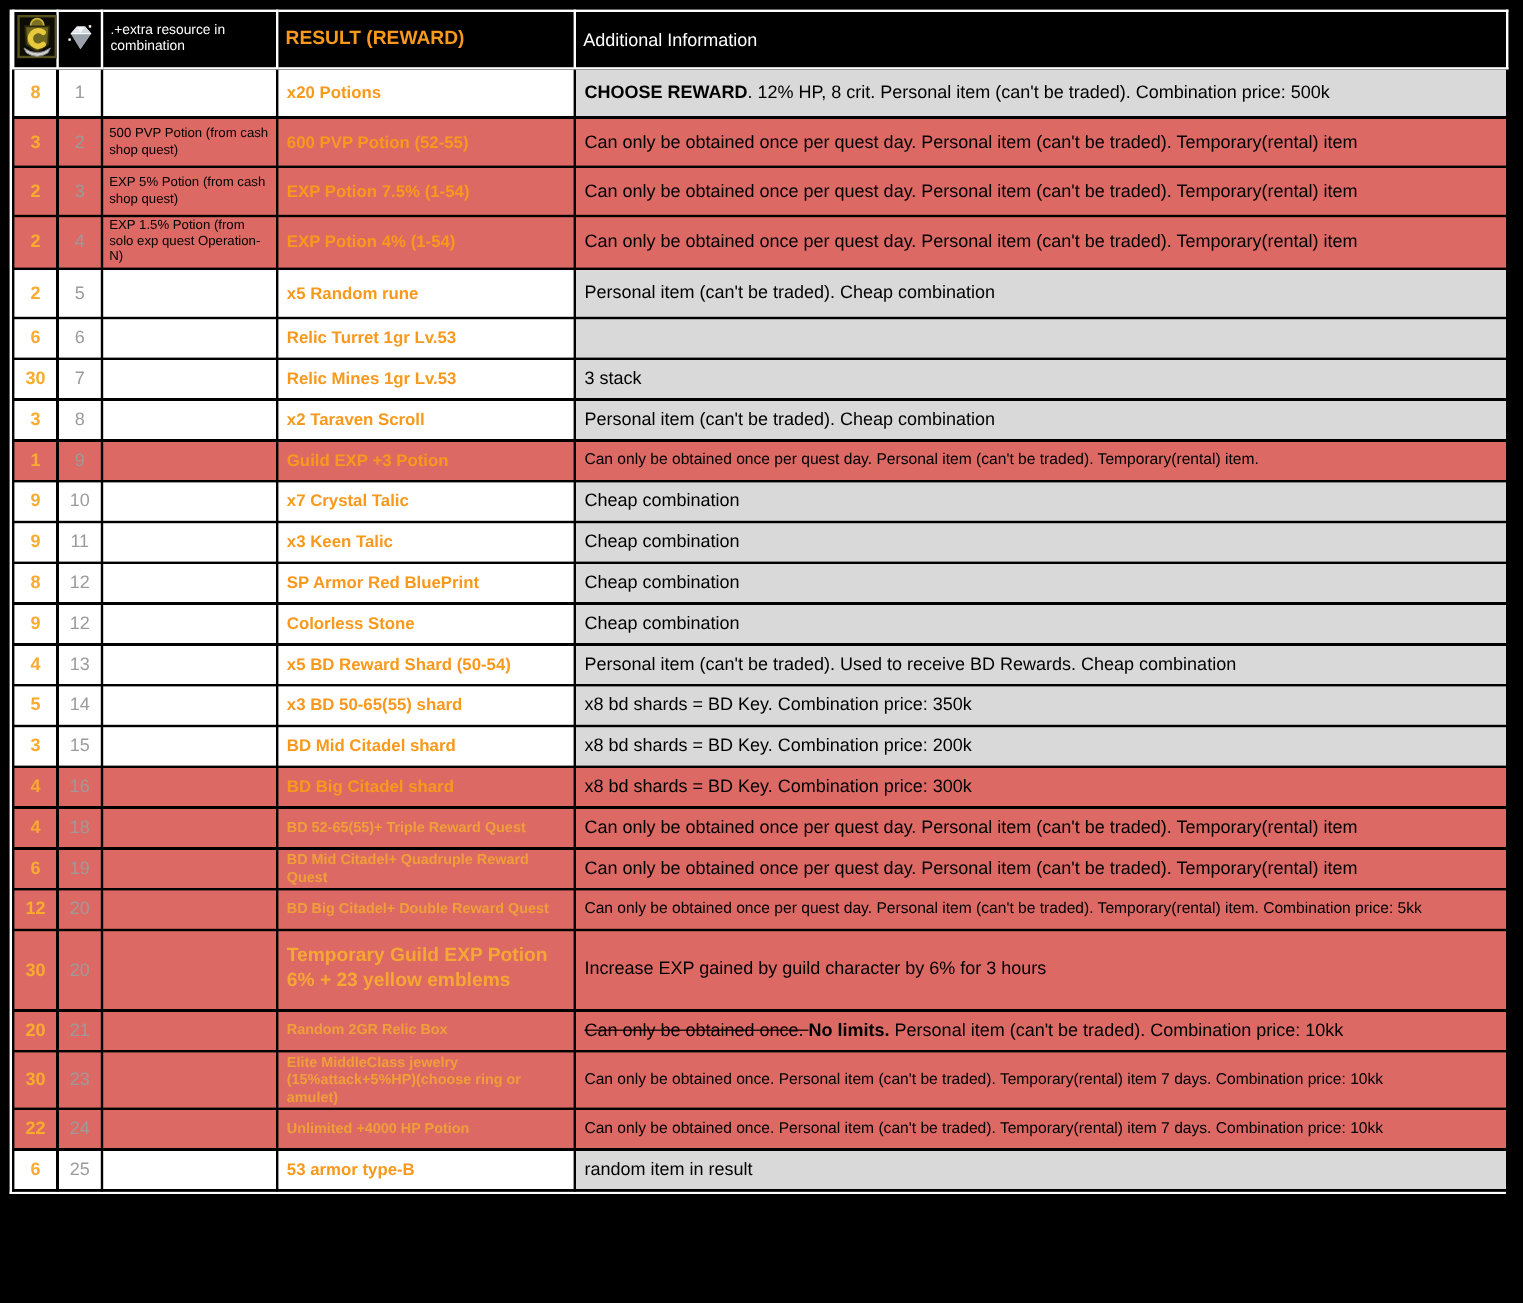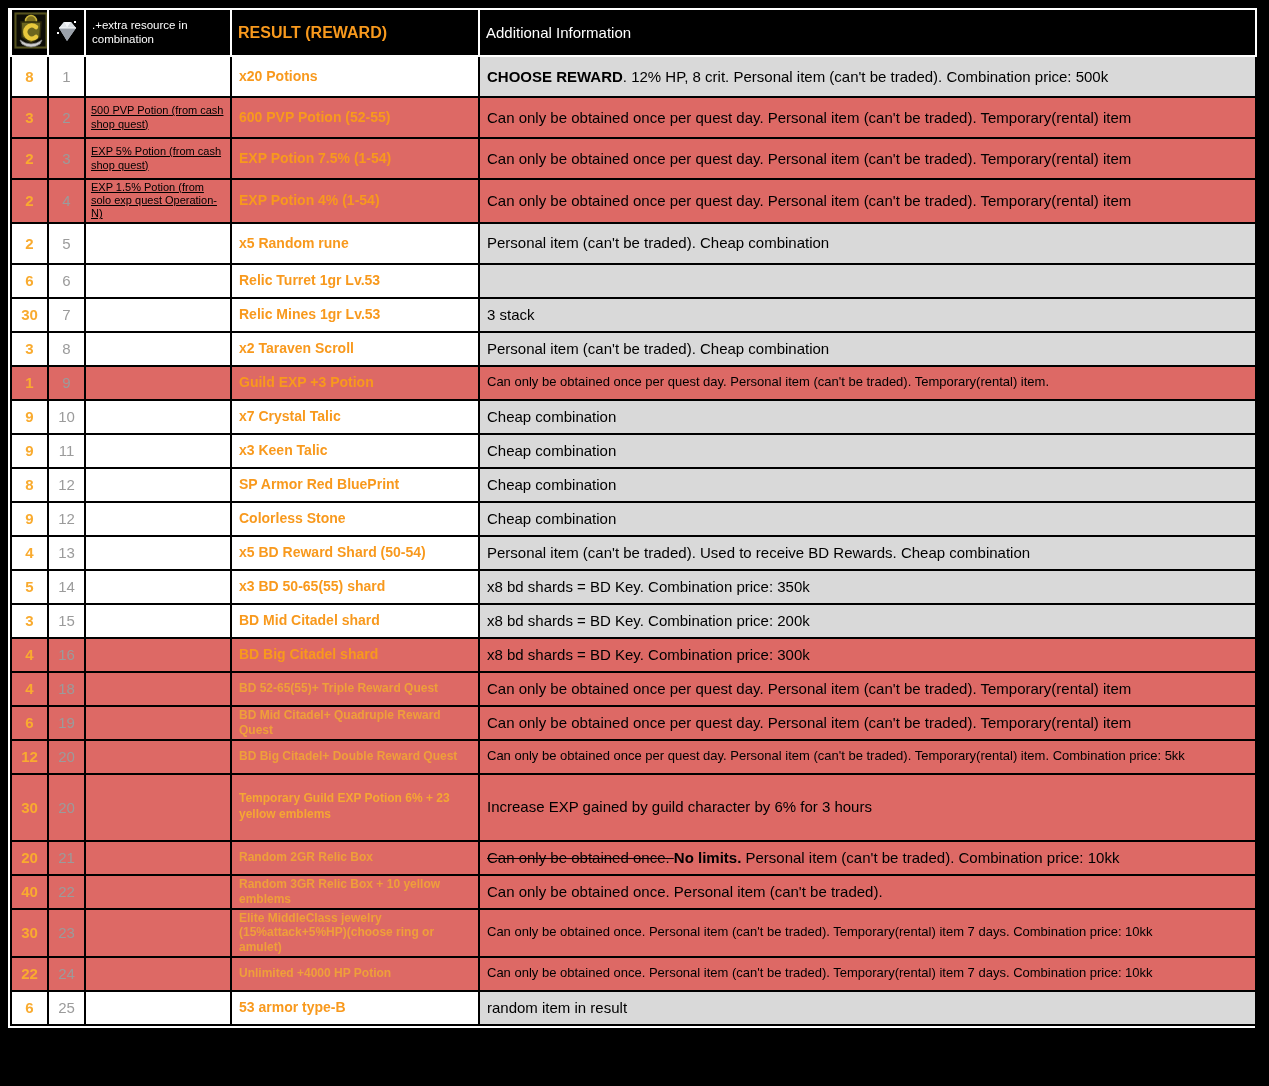--- a/index.html
+++ b/index.html
@@ -26,24 +26,24 @@
   th.result-h{color:var(--result-orange); font-weight:700; font-size:16px;margin-left:32px;}
   th.info-h{font-size:15px; font-weight:400;}
   tbody tr{height:34px; background:var(--rowbg);}
   tbody tr.tall{height:41px;}
   tbody tr.xtall{height:67px;}
   tbody tr.mtall{height:48px;}
   tbody tr.hl{background:var(--hl);}
   tbody td{background:transparent; padding:1px 4px;}
   td.qty{color:var(--qty-orange); font-weight:700; text-align:center; font-size:15px; padding:1px 2px;}
   td.num{color:var(--num-gray); text-align:center; font-size:15px; padding:1px 2px;}
-  td.extra{font-size:11px; line-height:1.2; color:#000; padding:1px 5px;text-decoration:underline;}
+  td.extra{font-size:11px; line-height:1.2; color:#000; padding:1px 5px;}
   td.result{color:var(--result-orange); font-weight:700; font-size:14px; padding:1px 7px; line-height:1.2;}
   td.result.small{font-size:12px; color:var(--result-orange-light);}
-  td.result.large{font-size:12px; color:var(--result-orange-big); line-height:1.3;}
+  td.result.large{font-size:16px; color:var(--result-orange-big); line-height:1.3;}
   td.info{font-size:15px; padding:1px 7px; line-height:1.15;}
   tbody tr:not(.hl) td.info{background:var(--infobg);margin-top:16px;}
   td.info.small{font-size:13px;}
   .seg-bold{font-weight:700;}
   .seg-strike{text-decoration:line-through;}
 </style>
 </head>
 <body>
 
 <div class="page">
@@ -233,27 +233,20 @@
             <td class="result large">Temporary Guild EXP Potion 6% + 23 yellow emblems</td>
             <td class="info"><span>Increase EXP gained by guild character by 6% for 3 hours</span></td>
           </tr>
           <tr class="hl ">
             <td class="qty">20</td>
             <td class="num">21</td>
             <td class="extra"></td>
             <td class="result small">Random 2GR Relic Box</td>
             <td class="info"><span class="seg-strike">Can only be obtained once. </span><span class="seg-bold">No limits.</span><span> Personal item (can't be traded). Combination price: 10kk</span></td>
           </tr>
-          <tr class="hl ">
-            <td class="qty">40</td>
-            <td class="num">22</td>
-            <td class="extra"></td>
-            <td class="result small">Random 3GR Relic Box + 10 yellow emblems</td>
-            <td class="info"><span>Can only be obtained once. Personal item (can't be traded).</span></td>
-          </tr>
           <tr class="hl mtall">
             <td class="qty">30</td>
             <td class="num">23</td>
             <td class="extra"></td>
             <td class="result small">Elite MiddleClass jewelry (15%attack+5%HP)(choose ring or amulet)</td>
             <td class="info small"><span>Can only be obtained once. Personal item (can't be traded). Temporary(rental) item 7 days. Combination price: 10kk</span></td>
           </tr>
           <tr class="hl ">
             <td class="qty">22</td>
             <td class="num">24</td>

